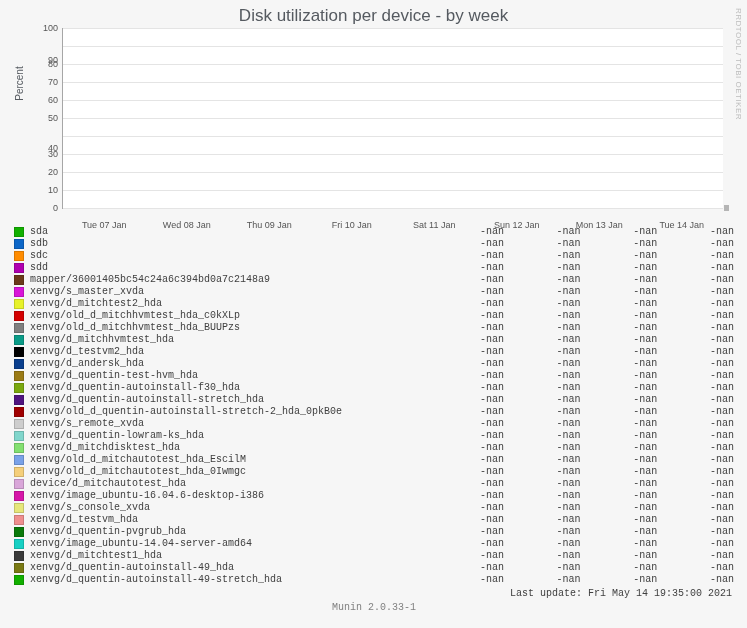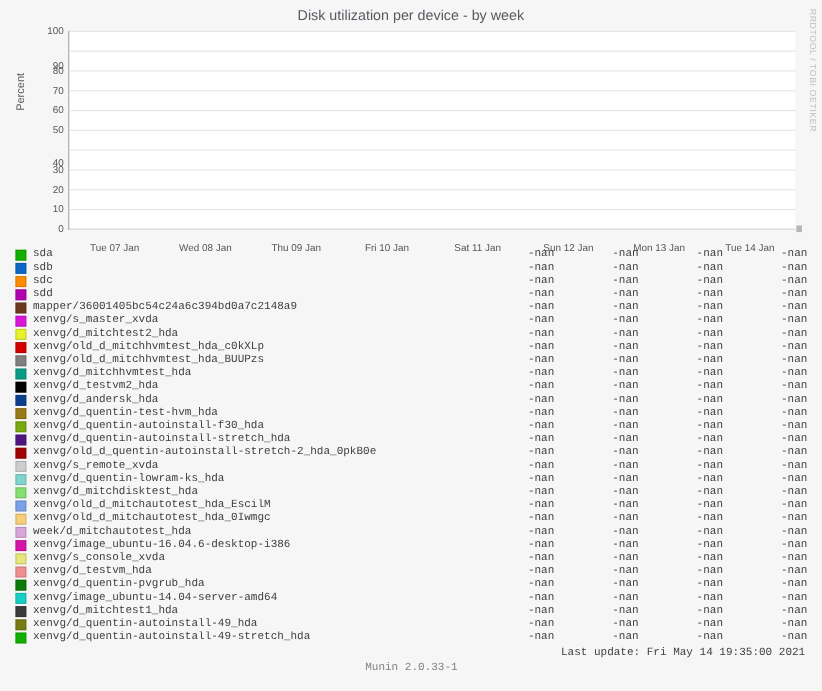--- a/index.html
+++ b/index.html
@@ -9,21 +9,21 @@
     font-family: Arial, sans-serif;
     font-size: 10px;
     color: #404040;
     width: 747px;
     height: 628px;
     position: relative;
     overflow: hidden;
   }
   .title {
     text-align: center;
-    font-size: 13px;
+    font-size: 17px;
     color: #555a60;
     padding-top: 6px;
     padding-bottom: 4px;
   }
   .watermark {
     position: absolute;
     right: 4px;
     top: 8px;
     writing-mode: vertical-rl;
     font-size: 8px;
@@ -344,21 +344,21 @@
       <div class="legend-row">
         <div class="swatch" style="background: rgb(245, 207, 122);"></div>
         <div class="label">xenvg/old_d_mitchautotest_hda_0Iwmgc</div>
         <div class="val">-nan</div>
         <div class="val">-nan</div>
         <div class="val">-nan</div>
         <div class="val">-nan</div>
       </div>
       <div class="legend-row">
         <div class="swatch" style="background: rgb(217, 166, 217);"></div>
-        <div class="label">week/d_mitchautotest_hda</div>
+        <div class="label">device/d_mitchautotest_hda</div>
         <div class="val">-nan</div>
         <div class="val">-nan</div>
         <div class="val">-nan</div>
         <div class="val">-nan</div>
       </div>
       <div class="legend-row">
         <div class="swatch" style="background: rgb(214, 21, 168);"></div>
         <div class="label">xenvg/image_ubuntu-16.04.6-desktop-i386</div>
         <div class="val">-nan</div>
         <div class="val">-nan</div>

